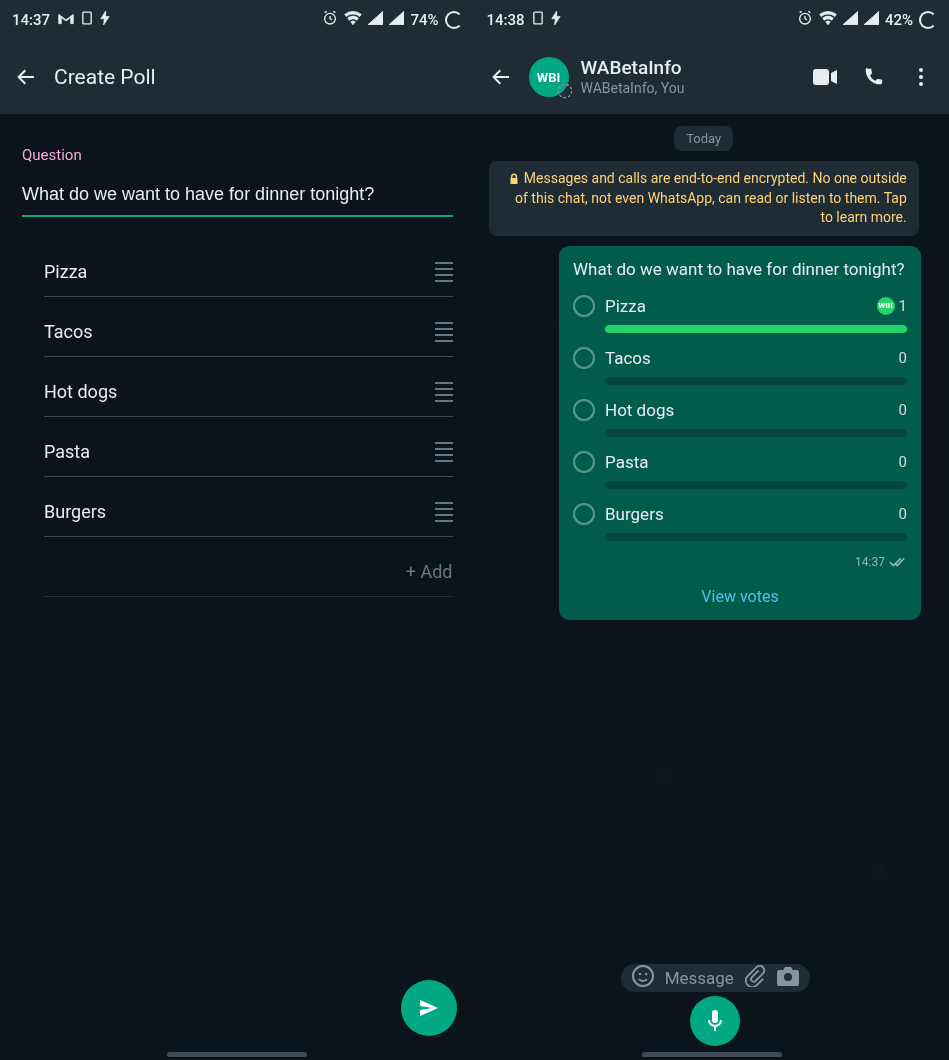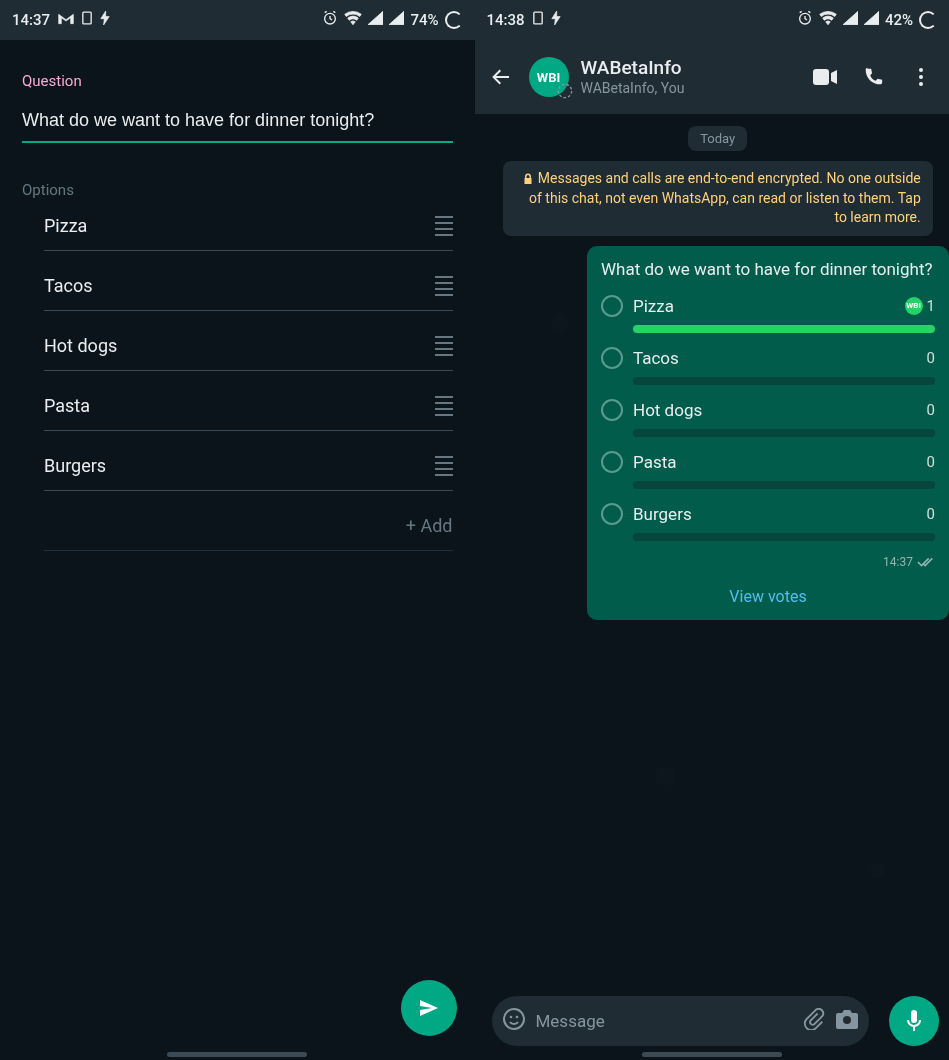--- a/index.html
+++ b/index.html
@@ -40,39 +40,39 @@
   .fab { position:absolute; right:18px; bottom:24px; width:56px; height:56px; border-radius:50%; background:#00a884; display:flex; align-items:center; justify-content:center; }
 
   
   .chatbg { flex:1; position:relative; overflow:hidden; background:#0b141a; }
   .chatbg::before{ content:""; position:absolute; inset:0; background:
       radial-gradient(circle at 18% 22%, #111b21 0 8px, transparent 9px),
       radial-gradient(circle at 70% 40%, #111b21 0 10px, transparent 11px),
       radial-gradient(circle at 40% 70%, #111b21 0 9px, transparent 10px),
       radial-gradient(circle at 85% 80%, #111b21 0 7px, transparent 8px);
       opacity:0.35; }
-  .chat-content{position:relative; padding:12px 0 80px 12px; display:flex; flex-direction:column; align-items:center; gap:10px;}
+  .chat-content{position:relative; padding:12px 28px 80px 12px; display:flex; flex-direction:column; align-items:center; gap:10px;}
   .chip { background:#1f2c34; color:#8696a0; font-size:13px; padding:5px 12px; border-radius:8px;}
   .encrypt { background:#1f2c34; color:#ffd279; font-size:14px; line-height:1.4; padding:8px 12px; border-radius:8px; text-align:right; max-width:430px;}
   .encrypt svg { display:inline-block; vertical-align:-2px; margin-right:4px;}
 
   .bubble { align-self:flex-end; background:#025c4c; border-radius:10px; width:362px; padding:12px 14px 8px 14px; color:#e9edef; position:relative;}
   .bubble .q { font-size:17px; margin-bottom:14px; line-height:1.35;}
   .poll-opt { margin-bottom:14px; }
   .poll-opt .row{display:flex; align-items:center; gap:10px;}
   .radio { width:22px; height:22px; border:2.5px solid #5a9b8e; border-radius:50%; flex-shrink:0;}
   .poll-opt .name{ font-size:17px; flex:1;}
   .poll-opt .count{ font-size:15px; color:#cfe0da; display:flex; align-items:center; gap:4px;}
   .mini-av{ width:18px; height:18px; border-radius:50%; background:#25d366; font-size:8px; font-weight:700; color:#fff; display:flex; align-items:center; justify-content:center;}
   .bar{ height:8px; border-radius:4px; background:#06463c; margin:8px 0 0 32px; position:relative;}
   .bar .fill{ height:100%; border-radius:4px; background:#25d366;}
   .meta { text-align:right; font-size:12px; color:#93b5ad; display:flex; justify-content:flex-end; align-items:center; gap:4px;}
   .view-votes { text-align:center; color:#53bdeb; font-size:16px; padding:14px 0 6px 0; border-top:0; margin-top:4px;}
 
-  .inputbar { position:absolute; bottom:14px; left:17px; right:10px; display:flex; gap:20px; align-items:center;}
+  .inputbar { position:absolute; bottom:14px; left:17px; right:10px; display:flex; gap:4px; align-items:center;flex-direction:column;}
   .composer { flex:1; background:#1f2c34; border-radius:26px; height:50px; display:flex; align-items:center; padding:0 10px; gap:10px;}
   .composer .placeholder{ color:#8696a0; font-size:17px; flex:1;}
   .fab-mic { width:50px; height:50px; border-radius:50%; background:#00a884; display:flex; align-items:center; justify-content:center;}
   .navhint{ position:absolute; bottom:3px; left:50%; transform:translateX(-50%); width:140px; height:5px; border-radius:3px; background:#3b4a54;}
 
   .watermark{position:absolute; top:325px; left:0; right:0; text-align:center; font-size:68px; font-weight:800; color:#172229; letter-spacing:6px; pointer-events:none; z-index:0; white-space:nowrap; overflow:hidden;}
 </style>
 </head>
 <body>
 
@@ -106,26 +106,33 @@
               <path d="M0 16L18 16 18 0z" fill="#e9edef"></path>
             </svg></span>
         <span><svg width="15" height="14" viewBox="0 0 18 16">
               <path d="M0 16L18 16 18 0z" fill="#e9edef"></path>
             </svg></span>
         <span>74%</span>
         <span class="spinner"></span>
       </div>
     </div>
 
+    <div class="appbar">
+      <div class="back">
+        <svg width="24" height="24" viewBox="0 0 24 24">
+            <path d="M20 11H7l5-5-1.4-1.4L3.2 12l7.4 7.4L12 18l-5-5h13z" fill="#e9edef"></path>
+          </svg>
+      </div>
+      <div class="title">Create Poll</div>
+    </div>
 
     <div class="form">
       <div class="label">Question</div>
       <input class="field" value="What do we want to have for dinner tonight?" style="">
       <div class="options">
-        <div class="label muted">Options</div>
         <div id="opt-list">
             <div class="opt-row">
               <div class="opt-text">Pizza</div>
               <div class="drag">
                 <span></span>
                 <span></span>
                 <span></span>
                 <span></span>
               </div>
             </div>

